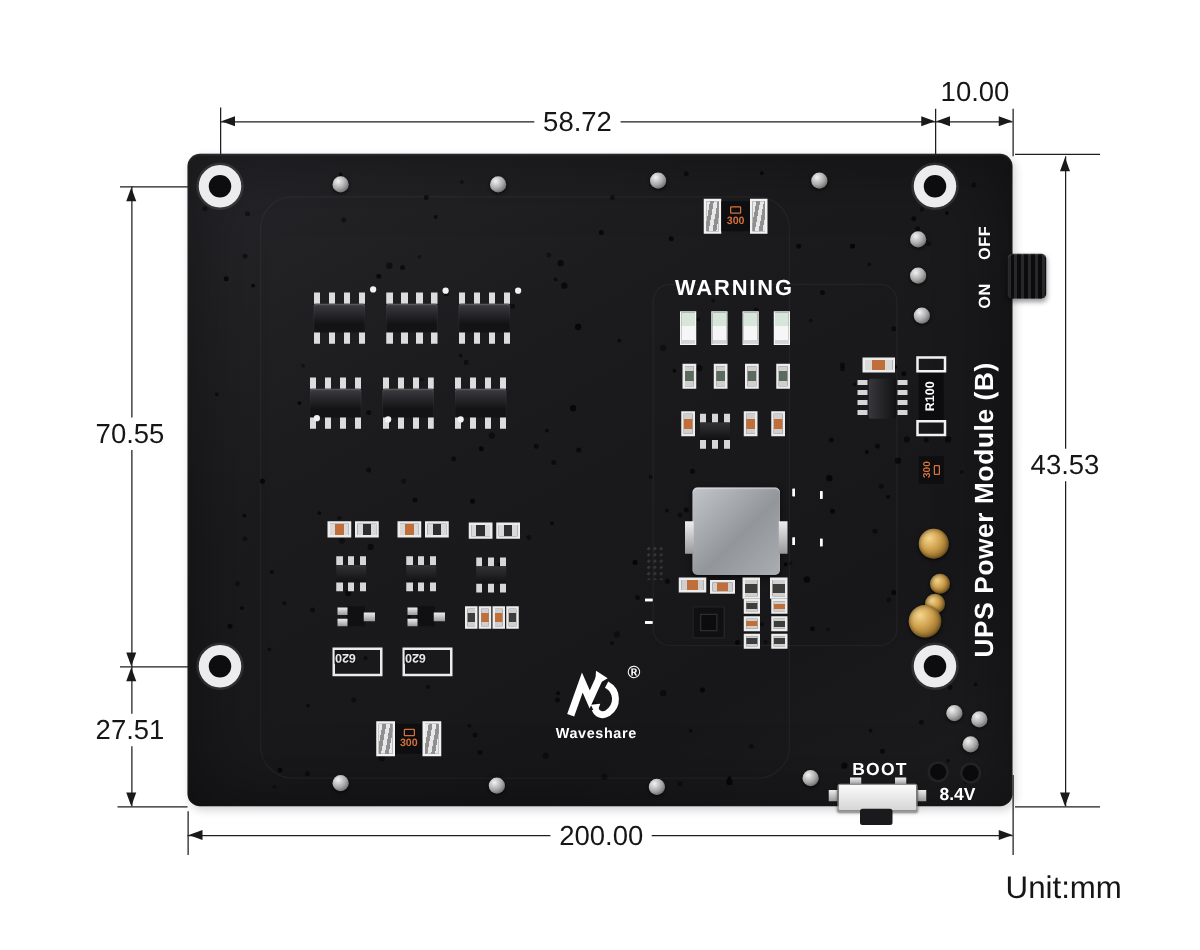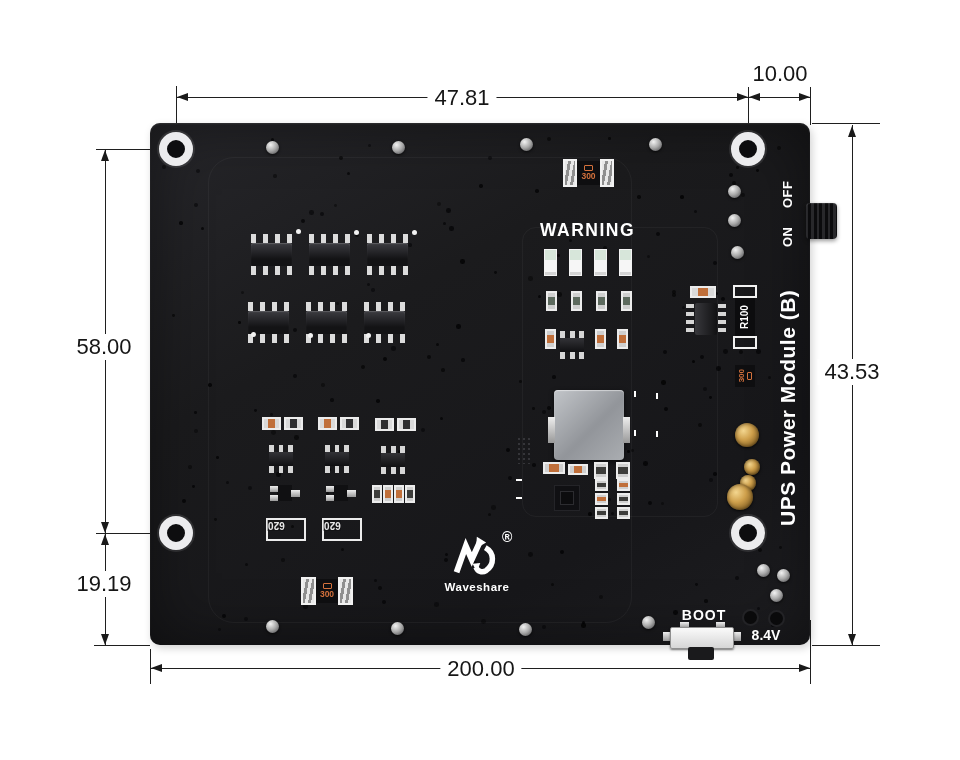--- a/index.html
+++ b/index.html
@@ -119,26 +119,27 @@
   <div class="arr r" style="left:799px;top:93px;"></div>
   <div class="arr u" style="left:101px;top:150px;"></div>
   <div class="arr d" style="left:101px;top:522px;"></div>
   <div class="arr u" style="left:101px;top:534px;"></div>
   <div class="arr d" style="left:101px;top:634px;"></div>
   <div class="arr u" style="left:848px;top:126px;"></div>
   <div class="arr d" style="left:848px;top:634px;"></div>
   <div class="arr l" style="left:151px;top:664px;"></div>
   <div class="arr r" style="left:799px;top:664px;"></div>
 
-  <div class="dlabel" style="left:462px;top:98px;">47.81</div>
+  <div class="dlabel" style="left:462px;top:98px;">58.72</div>
   <div class="dlabel" style="left:780px;top:74px;">10.00</div>
-  <div class="dlabel" style="left:104px;top:347px;">58.00</div>
-  <div class="dlabel" style="left:104px;top:584px;">19.19</div>
+  <div class="dlabel" style="left:104px;top:347px;">70.55</div>
+  <div class="dlabel" style="left:104px;top:584px;">27.51</div>
   <div class="dlabel" style="left:852px;top:372px;">43.53</div>
   <div class="dlabel" style="left:481px;top:669px;">200.00</div>
+  <div class="dlabel" style="left:851px;top:711px;font-size:25px;">Unit:mm</div>
 
   <div class="board">
       <div style="position: absolute; left: 0px; top: 0px; width: 100%; height: 100%; z-index: 1;">
         <span style="position: absolute; border-radius: 50%; width: 3.9px; height: 3.9px; left: 294px; top: 435px; background: rgba(4, 4, 5, 0.75);"></span>
         <span style="position: absolute; border-radius: 50%; width: 2.9px; height: 2.9px; left: 344px; top: 148px; background: rgba(4, 4, 5, 0.73);"></span>
         <span style="position: absolute; border-radius: 50%; width: 4.5px; height: 4.5px; left: 310px; top: 136px; background: rgba(4, 4, 5, 0.85);"></span>
         <span style="position: absolute; border-radius: 50%; width: 4.2px; height: 4.2px; left: 205px; top: 110px; background: rgba(4, 4, 5, 0.68);"></span>
         <span style="position: absolute; border-radius: 50%; width: 4.1px; height: 4.1px; left: 397px; top: 14px; background: rgba(4, 4, 5, 0.66);"></span>
         <span style="position: absolute; border-radius: 50%; width: 4.4px; height: 4.4px; left: 44px; top: 306px; background: rgba(4, 4, 5, 0.46);"></span>
         <span style="position: absolute; border-radius: 50%; width: 3.1px; height: 3.1px; left: 51px; top: 104px; background: rgba(4, 4, 5, 0.8);"></span>

